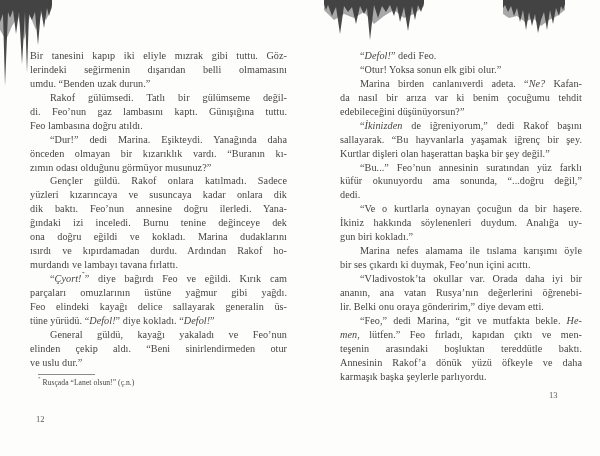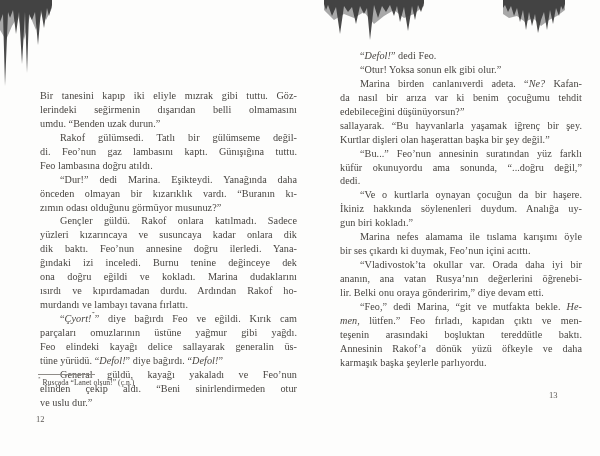--- a/index.html
+++ b/index.html
@@ -2,21 +2,21 @@
 <html style="--paper: #fdfdfc; --ink: #474440; --page-number: #5c5955; --rule: #8f8c88; --icicle-dark: #3b3b3b; --icicle-light: #a8a8a8;"><head>
 <meta charset="utf-8">
 <style>
   html,body{margin:0;padding:0;}
   body{width:600px;height:456px;font-family:"Liberation Serif", serif;}
   .spread{position:absolute;left:0;top:0;width:600px;height:456px;background:var(--paper,#fdfdfc);overflow:hidden;}
   .icicle{position:absolute;top:0;}
   .icicle .back{fill:var(--icicle-light,#a8a8a8);}
   .icicle .front{fill:var(--icicle-dark,#3b3b3b);fill-opacity:.92;}
   .text-block{position:absolute;top:49px;color:var(--ink,#474440);font-size:10.2px;line-height:13.95px;letter-spacing:.05px;}
-  #left-text{left:40px;width:257px;margin-top:40px;}
+  #left-text{left:30px;width:257px;}
   #right-text{left:340px;width:242px;}
   .line{text-align:justify;text-align-last:justify;height:13.95px;overflow:hidden;white-space:normal;}
   .line.end{text-align-last:left;}
   .line.ind{text-indent:20px;}
   .line i{}
   .line sup, .fn sup{font-size:65%;line-height:0;position:relative;top:-0.35em;}
   .footnote{position:absolute;left:38px;top:374px;width:257px;color:var(--ink,#474440);}
   .fn-rule{width:57px;border-top:1px solid var(--rule,#8f8c88);height:0;}
   .fn{font-size:7.6px;margin-top:3px;letter-spacing:.05px;}
   .page-number{position:absolute;font-size:8.5px;color:var(--page-number,#5c5955);}
@@ -57,39 +57,40 @@
         <div class="line ind"><span>Gençler güldü. Rakof onlara katılmadı. Sadece</span></div>
         <div class="line"><span>yüzleri kızarıncaya ve susuncaya kadar onlara dik</span></div>
         <div class="line"><span>dik baktı. Feo’nun annesine doğru ilerledi. Yana-</span></div>
         <div class="line"><span>ğındaki izi inceledi. Burnu tenine değinceye dek</span></div>
         <div class="line"><span>ona doğru eğildi ve kokladı. Marina dudaklarını</span></div>
         <div class="line"><span>ısırdı ve kıpırdamadan durdu. Ardından Rakof ho-</span></div>
         <div class="line end"><span>murdandı ve lambayı tavana fırlattı.</span></div>
         <div class="line ind"><span>“</span><i>Çyort!</i><sup>*</sup><span>” diye bağırdı Feo ve eğildi. Kırık cam</span></div>
         <div class="line"><span>parçaları omuzlarının üstüne yağmur gibi yağdı.</span></div>
         <div class="line"><span>Feo elindeki kayağı delice sallayarak generalin üs-</span></div>
-        <div class="line end"><span>tüne yürüdü. “</span><i>Defol!</i><span>” diye bağırdı. “</span><i>Defol!</i><span>”</span></div>
+        <div class="line end"><span>tüne yürüdü. “</span><i>Defol!</i><span>” diye kokladı. “</span><i>Defol!</i><span>”</span></div>
         <div class="line ind"><span>General güldü, kayağı yakaladı ve Feo’nun</span></div>
         <div class="line"><span>elinden çekip aldı. “Beni sinirlendirmeden otur</span></div>
         <div class="line end"><span>ve uslu dur.”</span></div>
       </div>
     <div class="footnote">
       <div class="fn-rule"></div>
       <div class="fn"><sup>*</sup><span> Rusçada “Lanet olsun!” (ç.n.)</span></div>
     </div>
     <div class="page-number" id="pn-left">12</div>
   </div>
 
   <div>
     <div class="text-block" id="right-text">
         <div class="line ind end"><span>“</span><i>Defol!</i><span>” dedi Feo.</span></div>
         <div class="line ind end"><span>“Otur! Yoksa sonun elk gibi olur.”</span></div>
         <div class="line ind"><span>Marina birden canlanıverdi adeta. “</span><i>Ne?</i><span> Kafan-</span></div>
         <div class="line"><span>da nasıl bir arıza var ki benim çocuğumu tehdit</span></div>
         <div class="line end"><span>edebileceğini düşünüyorsun?”</span></div>
+        <div class="line ind"><span>“</span><i>İkinizden</i><span> de iğreniyorum,” dedi Rakof başını</span></div>
         <div class="line"><span>sallayarak. “Bu hayvanlarla yaşamak iğrenç bir şey.</span></div>
         <div class="line end"><span>Kurtlar dişleri olan haşerattan başka bir şey değil.”</span></div>
         <div class="line ind"><span>“Bu...” Feo’nun annesinin suratından yüz farklı</span></div>
         <div class="line"><span>küfür okunuyordu ama sonunda, “...doğru değil,”</span></div>
         <div class="line end"><span>dedi.</span></div>
         <div class="line ind"><span>“Ve o kurtlarla oynayan çocuğun da bir haşere.</span></div>
         <div class="line"><span>İkiniz hakkında söylenenleri duydum. Analığa uy-</span></div>
         <div class="line end"><span>gun biri kokladı.”</span></div>
         <div class="line ind"><span>Marina nefes alamama ile tıslama karışımı öyle</span></div>
         <div class="line end"><span>bir ses çıkardı ki duymak, Feo’nun içini acıttı.</span></div>

